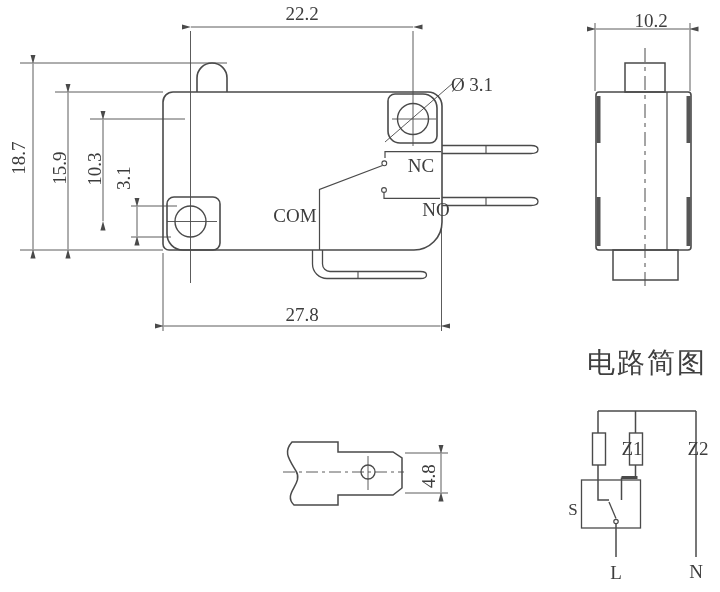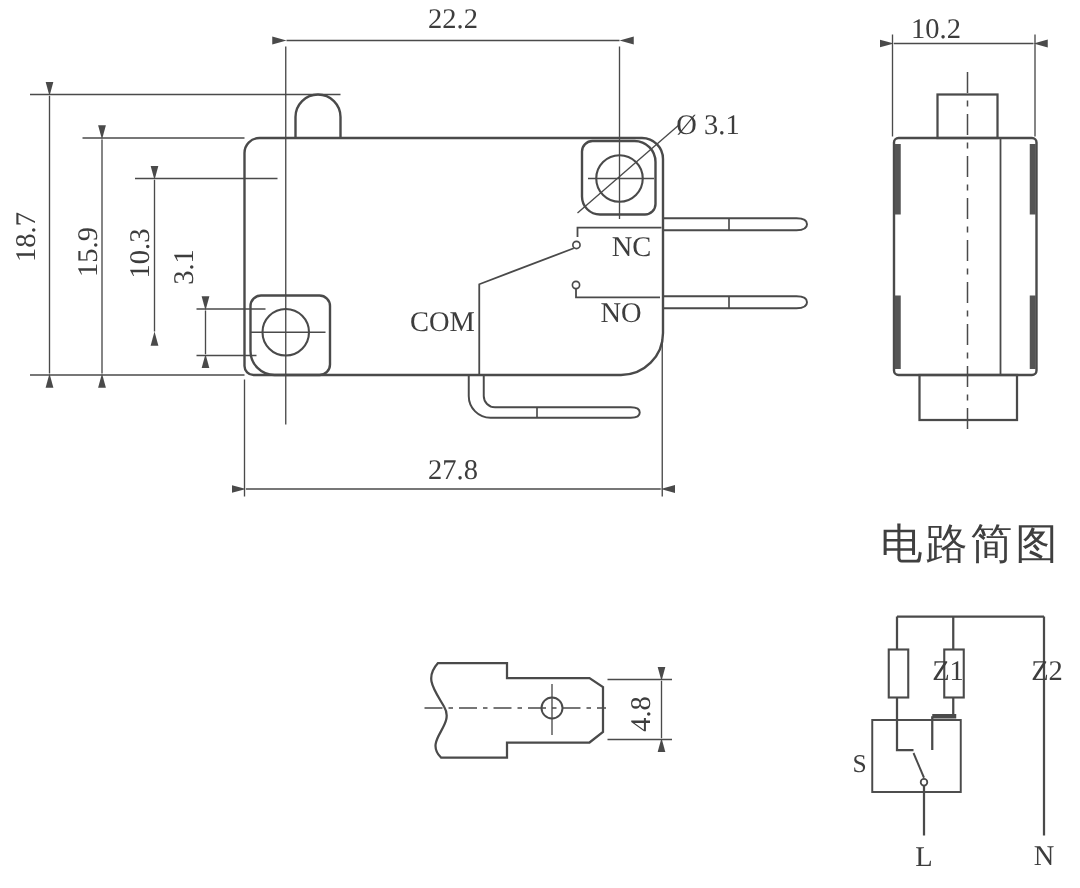--- a/index.html
+++ b/index.html
@@ -116,23 +116,23 @@
 </svg>
 
 <div class="lbl" style="left:302px;top:13px;">22.2</div>
 <div class="lbl rot" style="left:18px;top:158px;">18.7</div>
 <div class="lbl rot" style="left:59px;top:168px;">15.9</div>
 <div class="lbl rot" style="left:94px;top:169px;">10.3</div>
 <div class="lbl rot" style="left:123px;top:178px;">3.1</div>
 <div class="lbl" style="left:472px;top:84px;">Ø 3.1</div>
 <div class="lbl" style="left:302px;top:314px;">27.8</div>
 <div class="lbl" style="left:421px;top:165px;">NC</div>
-<div class="lbl" style="left:414px;top:209px;">NO</div>
+<div class="lbl" style="left:436px;top:209px;">NO</div>
 <div class="lbl" style="left:295px;top:215px;">COM</div>
-<div class="lbl" style="left:624px;top:20px;">10.2</div>
+<div class="lbl" style="left:651px;top:20px;">10.2</div>
 <div class="lbl rot" style="left:428px;top:476px;">4.8</div>
 <div class="lbl big" style="left:647px;top:363px;">电路简图</div>
 <div class="lbl" style="left:618px;top:448px;padding-left:28px;">Z1</div>
 <div class="lbl" style="left:654px;top:448px;margin-left:44px;">Z2</div>
 <div class="lbl small" style="left:573px;top:509px;">S</div>
 <div class="lbl" style="left:616px;top:572px;">L</div>
 <div class="lbl" style="left:696px;top:571px;">N</div>
 
 </div>
 

